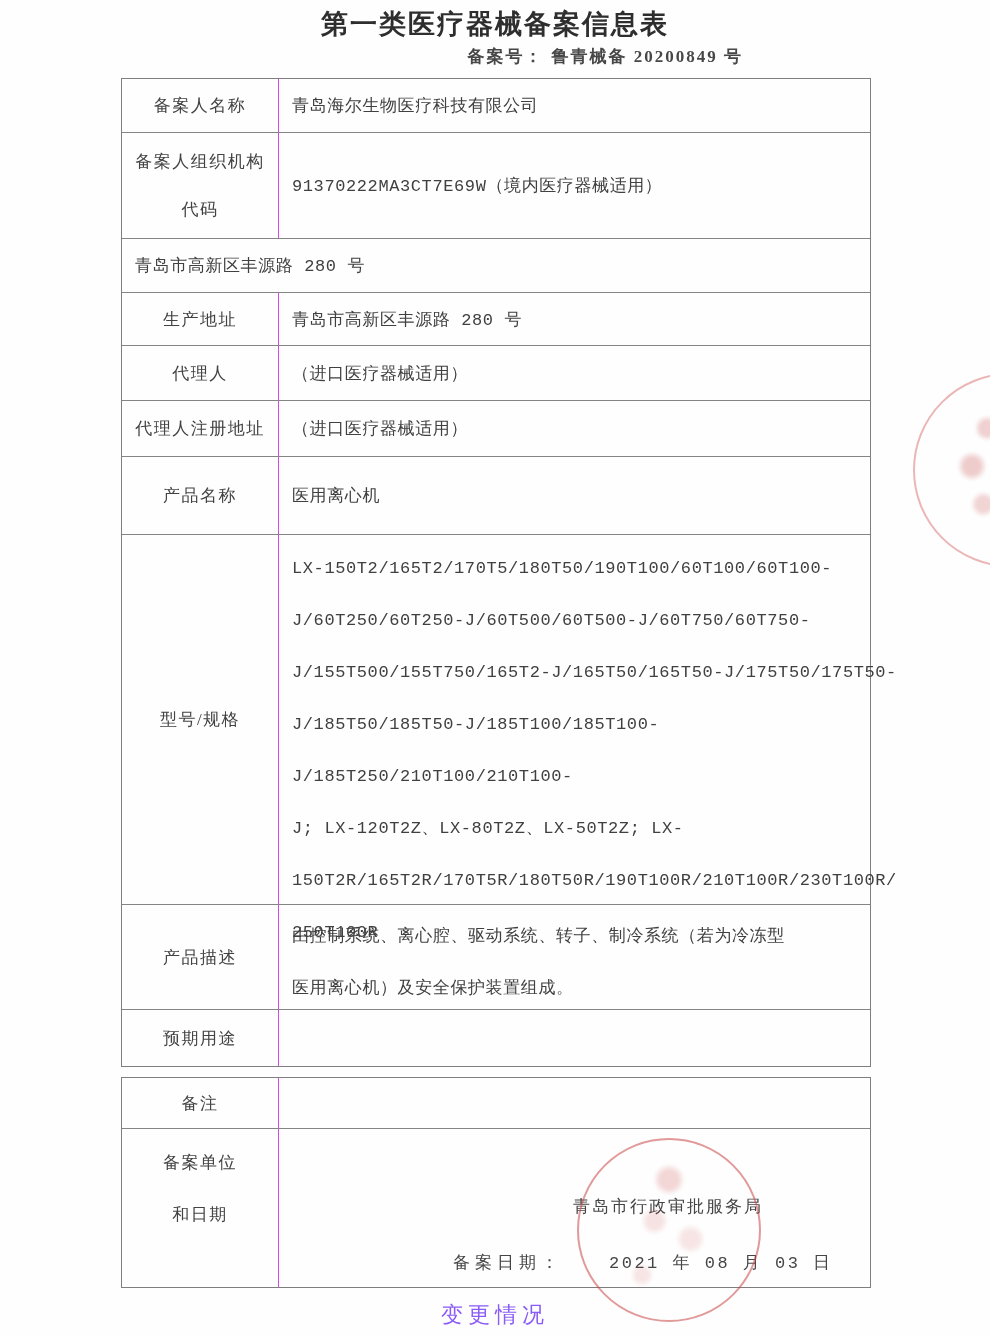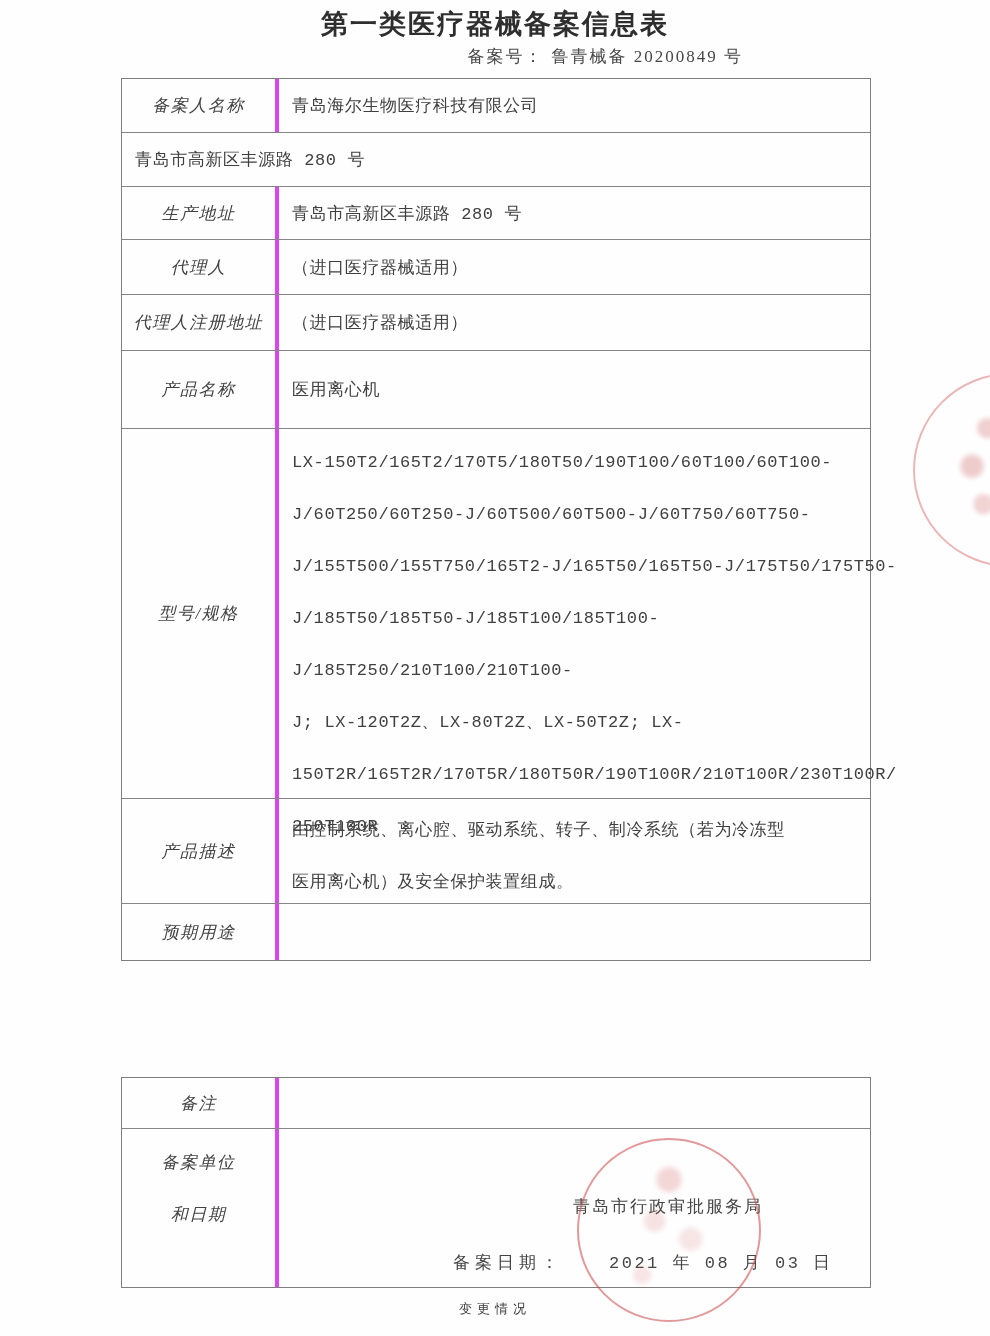--- a/index.html
+++ b/index.html
@@ -13,41 +13,40 @@
 
   
   .title{
     margin-top:8px;text-align:center;
     font-family:"Liberation Sans","DejaVu Sans",sans-serif;
     font-weight:700;font-size:27px;line-height:32px;letter-spacing:2px;
     color:#2e2e2e;
   }
   .regline{
     margin-top:5px;text-align:right;padding-right:247px;
-    font-size:17px;letter-spacing:2px;color:#474747;
+    font-size:17px;letter-spacing:2px;color:#474747;font-weight:bold;
   }
   .regline .lbl{margin-right:8px;}
 
   
   .tbl{
     position:absolute;left:121px;width:750px;
     border:1px solid #7e7e7e;box-sizing:border-box;
     background:transparent;
   }
   .tbl1{top:78px;}
   .tbl2{top:1077px;}
   .row{display:flex;box-sizing:border-box;}
   .row + .row{border-top:1px solid #858585;}
   .cell{box-sizing:border-box;font-size:17px;}
   .label{
-    width:157px;flex:0 0 157px;border-right:4px solid #d946ef;
+    width:157px;flex:0 0 157px;border-right:1px solid #d946ef;
     display:flex;align-items:center;justify-content:center;
     text-align:center;letter-spacing:1.5px;color:#424242;
     white-space:pre-line;
-    font-style:italic;
   }
   .value{
     flex:1;display:flex;align-items:center;
     padding-left:13px;padding-right:8px;
     white-space:pre-line;letter-spacing:0.6px;color:#404040;font-family:Liberation Mono, monospace;
   }
   .value.multiline{align-items:flex-start;}
   .lh48{line-height:48px;}
   .lh52{line-height:52px;}
   .pt6{padding-top:6px;}
@@ -64,21 +63,21 @@
     font-size:17px;display:flex;align-items:baseline;
   }
   .date-line .dl{letter-spacing:5px;color:#454545;}
   .date-line .dv{margin-left:46px;letter-spacing:2.5px;color:#454545;}
   .lbl2{line-height:52px;padding-top:8px;align-items:flex-start;}
   .lbl2-inner{display:block;width:100%;}
 
   
   .footer-heading{
     position:absolute;top:1300px;left:0;width:100%;
-    text-align:center;font-size:13px;letter-spacing:5px;color:#404040;
+    text-align:center;font-size:22px;letter-spacing:5px;color:#8b5cf6;
   }
 
   
   .seal{
     position:absolute;border-radius:50%;
     border:2.5px solid rgba(205,84,84,0.50);
     pointer-events:none;
   }
   .seal-side{
     left:913px;top:373px;width:190px;height:190px;
@@ -115,20 +114,25 @@
   <div class="title">第一类医疗器械备案信息表</div>
 
   <div class="regline">
     <span class="lbl">备案号：</span><span>鲁青械备 20200849 号</span>
   </div>
 
   <div class="tbl tbl1">
     <div class="row" style="height:53px">
       <div class="cell label">备案人名称</div>
       <div class="cell value">青岛海尔生物医疗科技有限公司</div>
+    </div>
+    <div class="row" style="height:106px">
+      <div class="cell label lh48">备案人组织机构
+代码</div>
+      <div class="cell value">91370222MA3CT7E69W（境内医疗器械适用）</div>
     </div>
     <div class="row" style="height:54px">
       <div class="cell value">青岛市高新区丰源路 280 号</div>
     </div>
     <div class="row" style="height:53px">
       <div class="cell label">生产地址</div>
       <div class="cell value">青岛市高新区丰源路 280 号</div>
     </div>
     <div class="row" style="height:55px">
       <div class="cell label">代理人</div>

